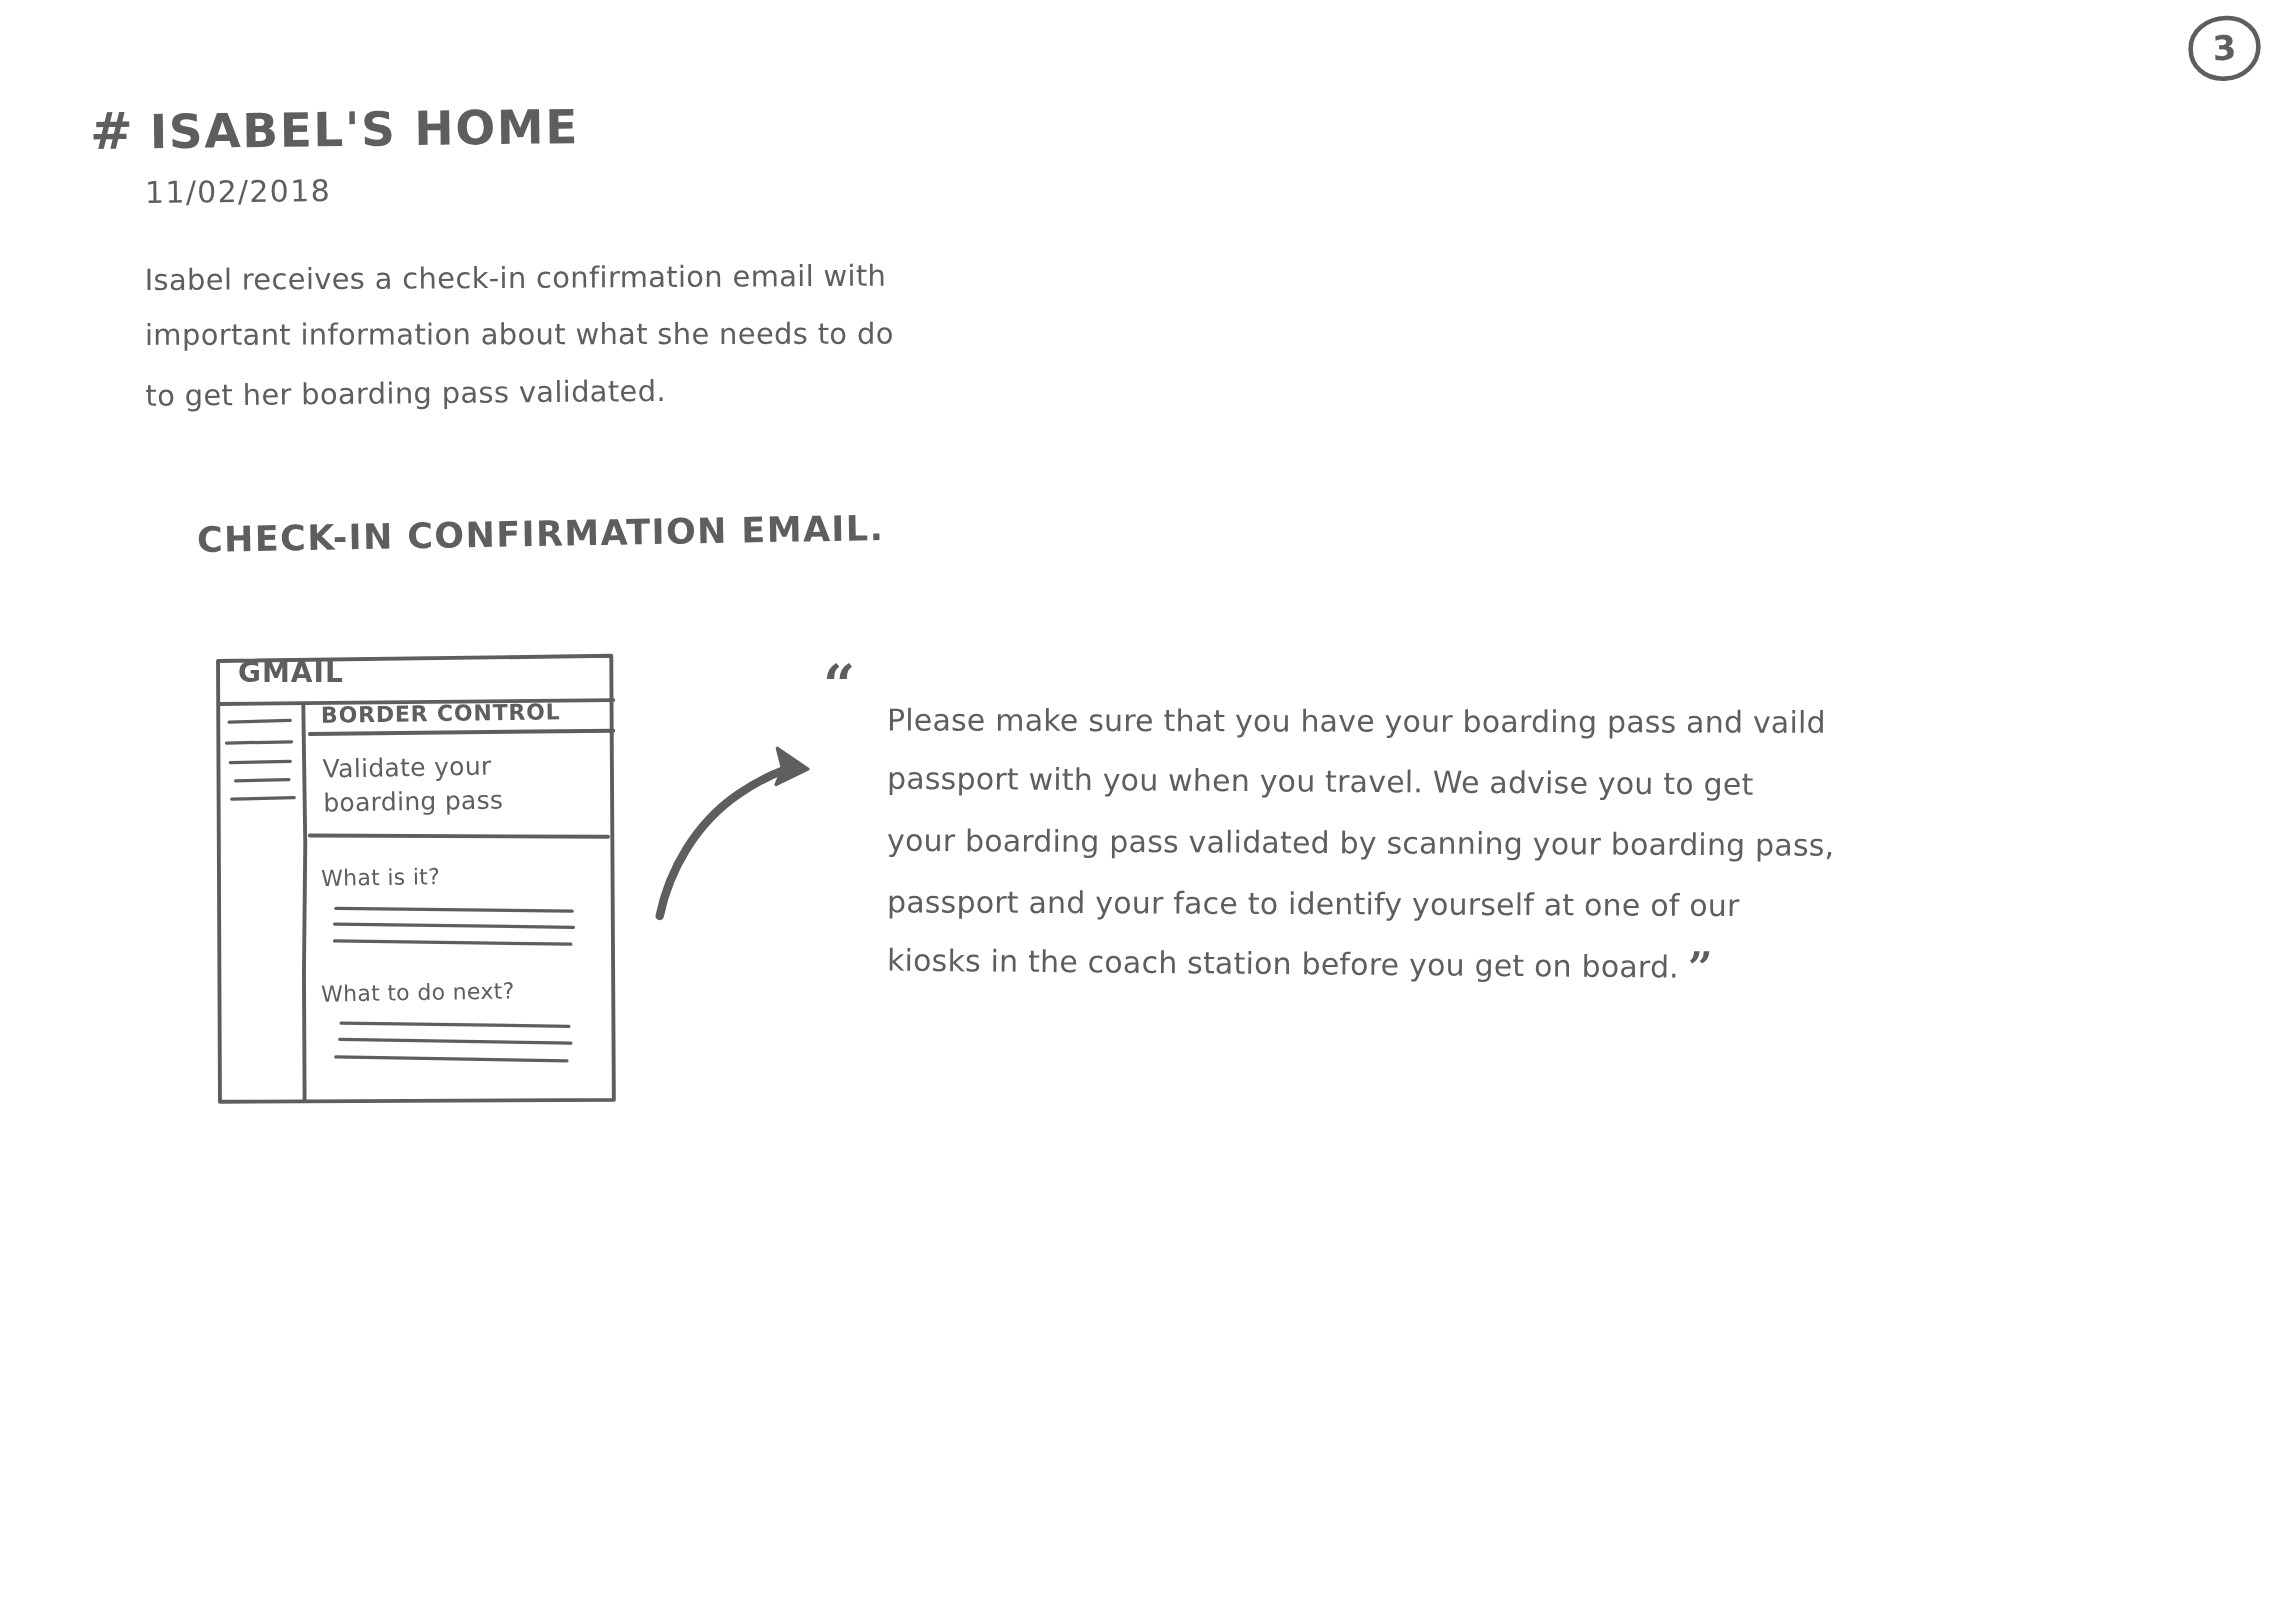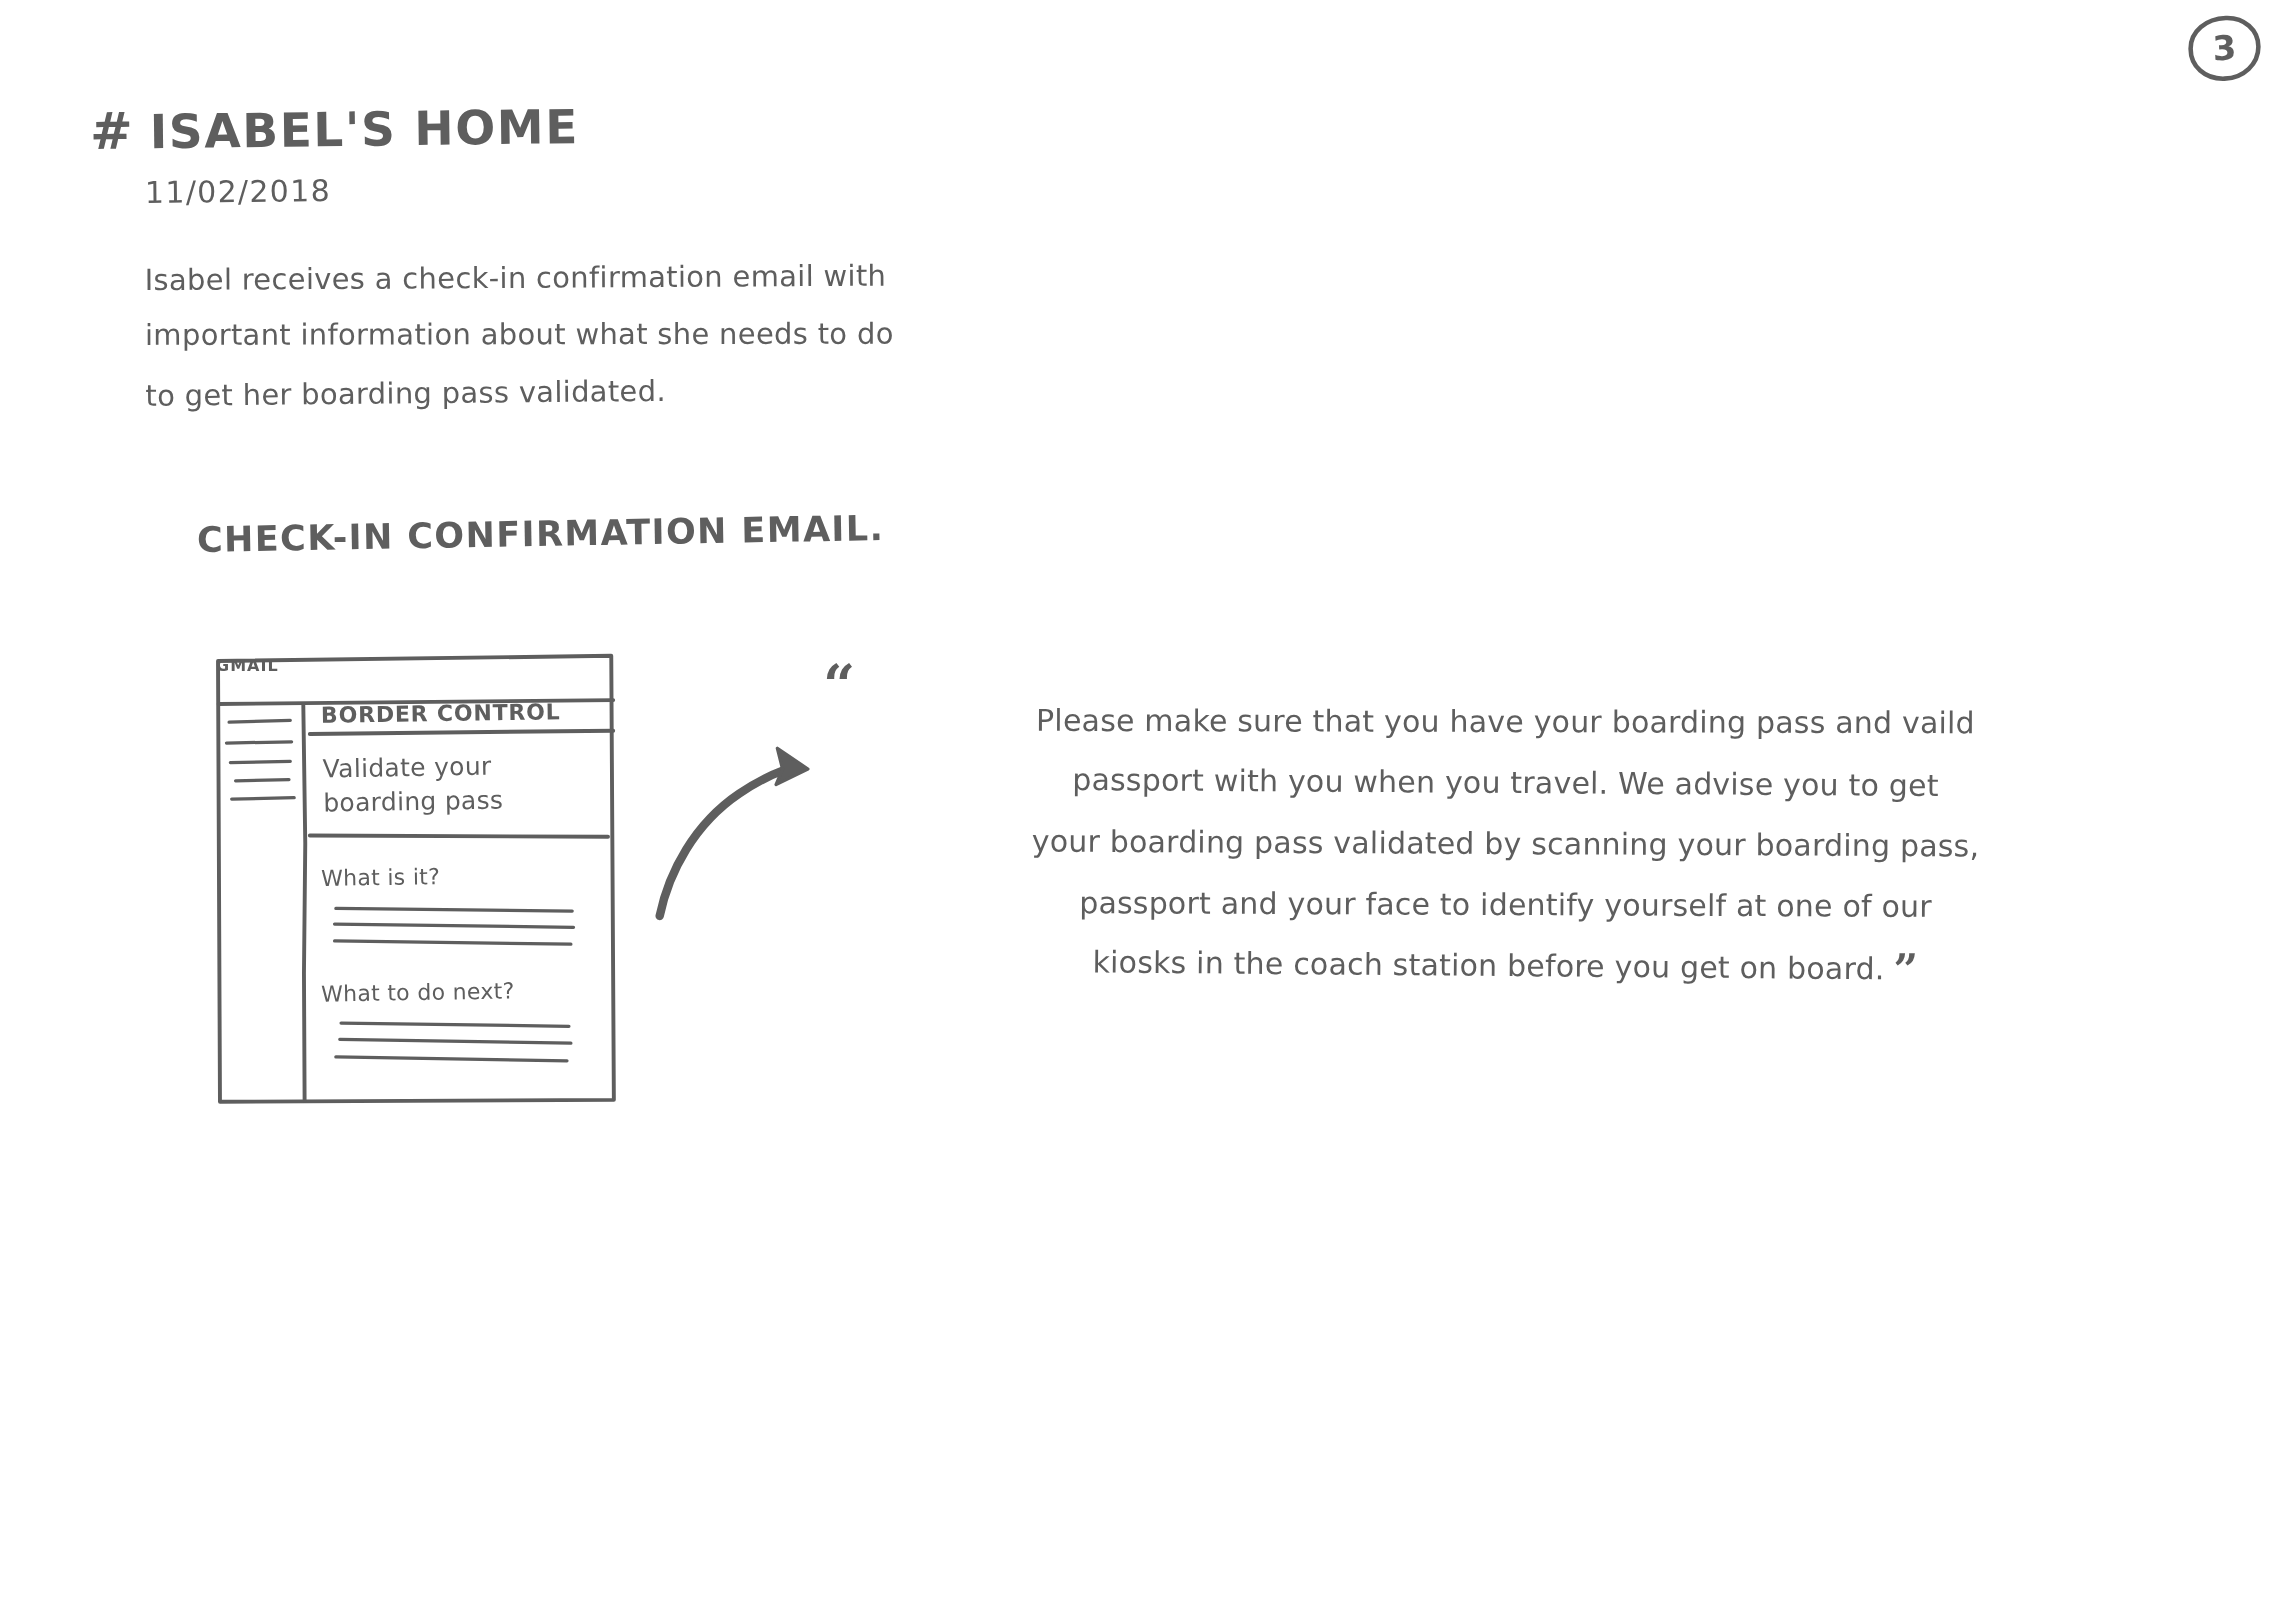--- a/index.html
+++ b/index.html
@@ -134,22 +134,22 @@
     overflow: visible;
   }
   #email-wireframe .wf-label {
     position: absolute;
     font-family: "DejaVu Sans", sans-serif;
     color: #5e5e5e;
     white-space: nowrap;
   }
   #wf-app-name {
     top: 7.8px;
-    left: 4px;
-    font-size: 16px;
+    left: 26px;
+    font-size: 28px;
     font-weight: 700;
     letter-spacing: 1px;
   }
   #wf-sender {
     top: 53px;
     left: 109px;
     font-size: 22px;
     font-weight: 700;
     letter-spacing: 0.8px;
     transform: rotate(-0.8deg);
@@ -208,21 +208,20 @@
   #quote-text {
     position: absolute;
     top: 34px;
     left: 64px;
     width: 1237px;
     font-size: 30px;
     line-height: 61px;
     color: #5e5e5e;
     font-family: "DejaVu Sans", sans-serif;
     letter-spacing: 0.2px;
-    text-align: center;
   }
   #quote-text .ln { display: block; white-space: nowrap; }
   #quote-text .ln:nth-child(1) { transform: rotate(0.15deg); }
   #quote-text .ln:nth-child(2) { transform: rotate(0.4deg); }
   #quote-text .ln:nth-child(3) { transform: rotate(0.3deg); }
   #quote-text .ln:nth-child(4) { transform: rotate(0.25deg); }
   #quote-text .ln:nth-child(5) { transform: rotate(0.5deg); }
   #quote-close-mark {
     display: inline-block;
     font-size: 43px;

